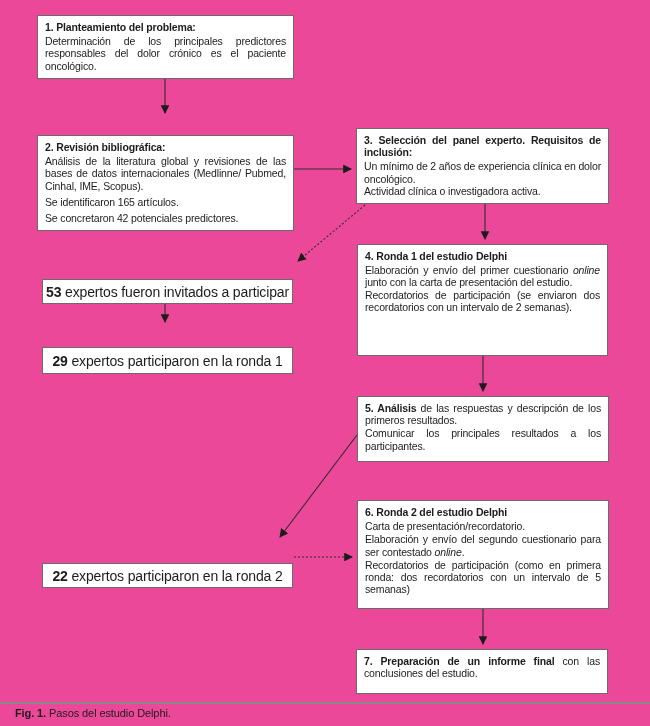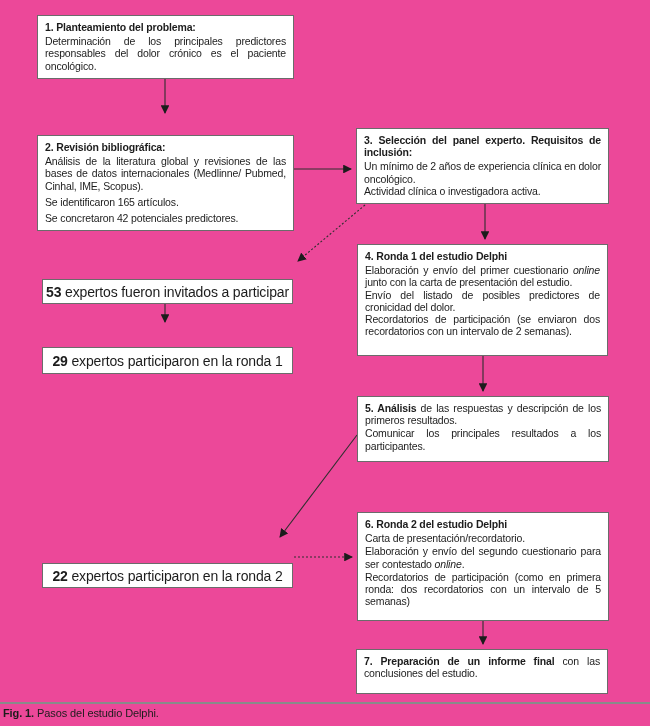--- a/index.html
+++ b/index.html
@@ -26,30 +26,30 @@
   .countbox b { font-weight:bold; }
 
   #b1  { left:37px;  top:15px;  width:257px; height:64px; }
   #b2  { left:37px;  top:123px; width:257px; height:96px;margin-top:12px; }
   #b3  { left:356px; top:128px; width:253px; height:76px; }
   #c53 { left:42px;  top:259px; width:251px; height:25px; }
   #c29 { left:42px;  top:327px; width:251px; height:27px; }
   #b4  { left:357px; top:244px; width:251px; height:112px; }
   #b5  { left:357px; top:396px; width:252px; height:66px; }
   #c22 { left:42px;  top:543px; width:251px; height:25px; }
-  #b6  { left:357px; top:512px; width:252px; height:109px; }
+  #b6  { left:357px; top:500px; width:252px; height:109px; }
   #b7  { left:356px; top:649px; width:252px; height:45px; }
 
   svg.connectors { position:absolute; left:0; top:0; pointer-events:none; }
   svg.connectors line { stroke:#2f2f2f; stroke-width:1.1; }
   svg.connectors line.dash { stroke-dasharray:2,2; }
   svg.connectors marker path { fill:#1c1c1c; }
 
   .rule { position:absolute; left:0; top:702px; width:650px; height:2px; background:#8a8a8a; }
-  .caption { position:absolute; left:3px; top:707px; font-size:11px; letter-spacing:-0.1px; }
+  .caption { position:absolute; left:15px; top:707px; font-size:11px; letter-spacing:-0.1px; }
   .caption b { font-weight:bold; }
 </style>
 </head>
 <body>
 
 <div id="canvas">
 
   <svg class="connectors" width="650" height="726">
     <defs>
       <marker id="ah" viewBox="0 0 9 9" refX="8" refY="4.5" markerWidth="8" markerHeight="8" orient="auto">
@@ -89,21 +89,20 @@
     <span><b>53</b><span> expertos fueron invitados a participar</span></span>
   </div>
 
   <div class="countbox" id="c29">
     <span><b>29</b><span> expertos participaron en la ronda 1</span></span>
   </div>
 
   <div class="box" id="b4">
     <div class="title">4.  Ronda 1 del estudio Delphi</div>
     <p><span>Elaboración y envío del primer cuestionario </span><i>online</i><span> junto con la carta de presentación del estudio.</span></p>
-    <p>Envío del listado de posibles predictores de cronicidad del dolor.</p>
     <p>Recordatorios de participación (se enviaron dos recordatorios con un intervalo de 2 semanas).</p>
   </div>
 
   <div class="box" id="b5">
     <p><b>5.  Análisis</b><span> de las respuestas y descripción de los primeros resultados.</span></p>
     <p class="mt3">Comunicar los principales resultados a los participantes.</p>
   </div>
 
   <div class="countbox" id="c22">
     <span><b>22</b><span> expertos participaron en la ronda 2</span></span>

